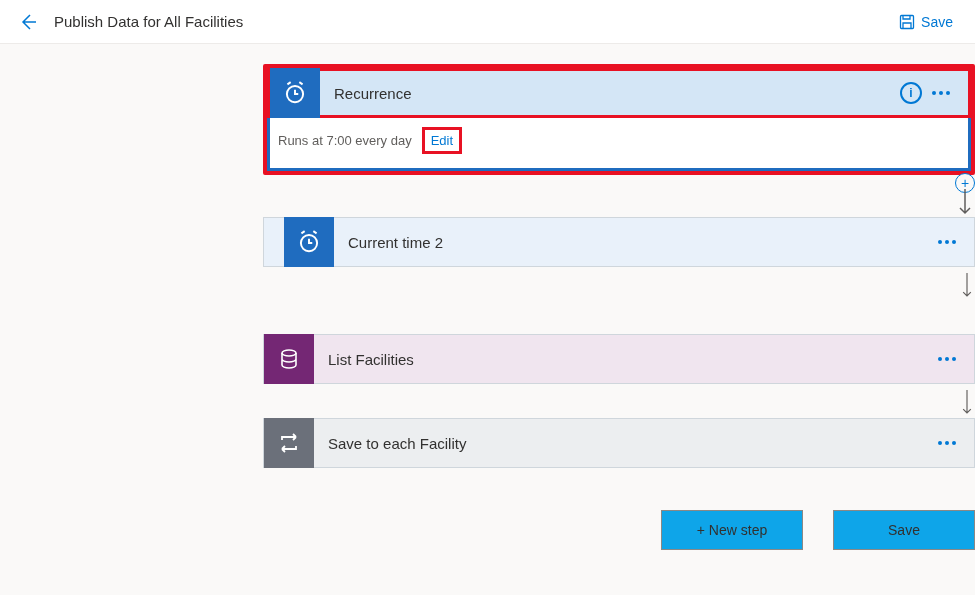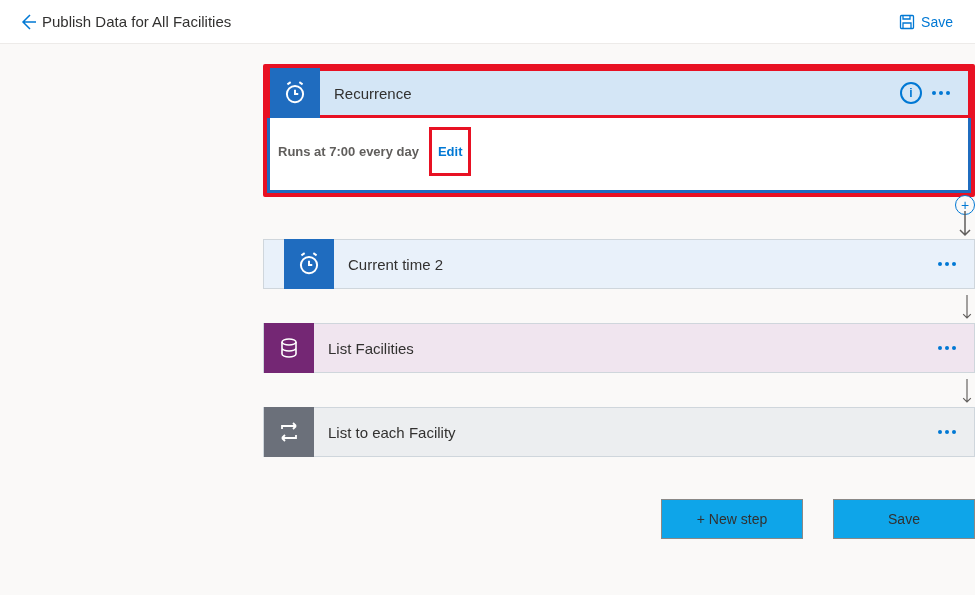--- a/index.html
+++ b/index.html
@@ -1,20 +1,20 @@
 <!DOCTYPE html>
 <html><head>
   <meta charset="utf-8">
   <style>
     * { margin: 0; padding: 0; box-sizing: border-box; font-family: 'Segoe UI', Tahoma, sans-serif; }
     body { background: #faf9f8; width: 975px; height: 595px; overflow: hidden; }
     
     .topbar { display: flex; align-items: center; height: 44px; padding: 0 14px; border-bottom: 1px solid #edebe9; background: #fff; }
     .back-btn { width: 28px; height: 28px; display: flex; align-items: center; justify-content: center; color: #0078d4; cursor: pointer; }
-    .page-title { margin-left: 0; font-size: 15px; color: #323130; }
+    .page-title { margin-left: 12px; font-size: 15px; color: #323130; }
     .topbar-spacer { flex: 1; }
     .topbar-action { display: flex; align-items: center; gap: 6px; color: #0078d4; font-size: 14px; padding: 6px 8px; cursor: pointer; }
     .topbar-action svg { stroke: #0078d4; }
 
     .canvas { padding: 20px 0 0 0; display: flex; flex-direction: column; align-items: flex-end; }
 
     .card { width: 712px; }
     .card-outer-selected { border: 4px solid #e81123; border-radius: 2px; }
     .card-selected { border: 3px solid #1f6cbf; background: #fff; }
     .card-header { display: flex; align-items: center; height: 50px; }
@@ -23,27 +23,27 @@
     .card-title { flex: 1; padding-left: 14px; font-size: 15px; color: #323130; }
     .card-actions { display: flex; align-items: center; gap: 10px; padding-right: 18px; }
     .ellipsis { color: #0078d4; font-size: 20px; letter-spacing: 2px; line-height: 1; cursor: pointer; display: flex; gap: 3px; }
     .ellipsis span { width: 4px; height: 4px; border-radius: 50%; background: #0078d4; }
     .info-circle { width: 22px; height: 22px; border: 2px solid #0078d4; border-radius: 50%; display: flex; align-items: center; justify-content: center; color: #0078d4; font-size: 12px; font-weight: 600; cursor: pointer; }
 
     .hdr-blue { background: #d4e6f6; }
     .ic-blue { background: #1f6cbf; color: #fff; }
     .hdr-lblue { background: #e9f1fa; border: 1px solid #cfd6dc; padding-left: 20px; }
     .ic-lblue { background: #1f6cbf; color: #fff; }
-    .hdr-purple { background: #f0e5ef; border: 1px solid #cfd6dc; }
+    .hdr-purple { background: #f0e5ef; border: 1px solid #cfd6dc; margin-top: 33px; }
     .ic-purple { background: #742774; color: #fff; }
     .hdr-grey { background: #eceef0; border: 1px solid #cfd6dc; }
     .ic-grey { background: #6b707a; color: #fff; }
 
-    .card-body { padding: 12px 8px 14px 8px; font-size: 13px; color: #605e5c; display: flex; align-items: center; gap: 10px; font-weight: bold; }
-    .edit-link { color: #0078d4; cursor: pointer; border: 3px solid #e81123; padding: 14px 6px; font-size: 13px; }
+    .card-body { padding: 12px 8px 14px 8px; font-size: 13px; color: #605e5c; display: flex; align-items: center; gap: 10px; }
+    .edit-link { color: #0078d4; cursor: pointer; border: 3px solid #e81123; padding: 3px 6px; font-size: 13px; }
 
     .connector-wrap { display: flex; flex-direction: column; align-items: center; }
     .plus-circle { width: 20px; height: 20px; border: 1.5px solid #0078d4; border-radius: 50%; display: flex; align-items: center; justify-content: center; color: #0078d4; font-size: 14px; line-height: 1; margin-top: -2px; background: #faf9f8; cursor: pointer; }
     .arrow-down { color: #605e5c; margin-top: -4px; }
     .arrow-down-plain { color: #605e5c; padding: 6px 0 2px 0; }
 
     .footer-buttons { display: flex; gap: 30px; margin-top: 42px; }
     .footer-btn { width: 142px; height: 40px; border: 1px solid #8a8886; background: #0ea5e9; color: #323130; font-size: 14px; cursor: pointer; }
   </style>
 </head>
@@ -152,21 +152,21 @@
     </svg>
 
   <div class="card">
     <div class="card-header hdr-grey">
       <div class="card-icon ic-grey">
         <svg width="24" height="24" viewBox="0 0 24 24" fill="none" stroke="#fff" stroke-width="1.8">
             <path d="M5 9 V6 H19 M19 6 L16 3 M19 6 L16 9"></path>
             <path d="M19 15 V18 H5 M5 18 L8 21 M5 18 L8 15"></path>
           </svg>
       </div>
-      <div class="card-title">List to each Facility</div>
+      <div class="card-title">Save to each Facility</div>
       <div class="card-actions">
         <div class="ellipsis">
             <span></span>
             <span></span>
             <span></span>
           </div>
       </div>
     </div>
   </div>
 

